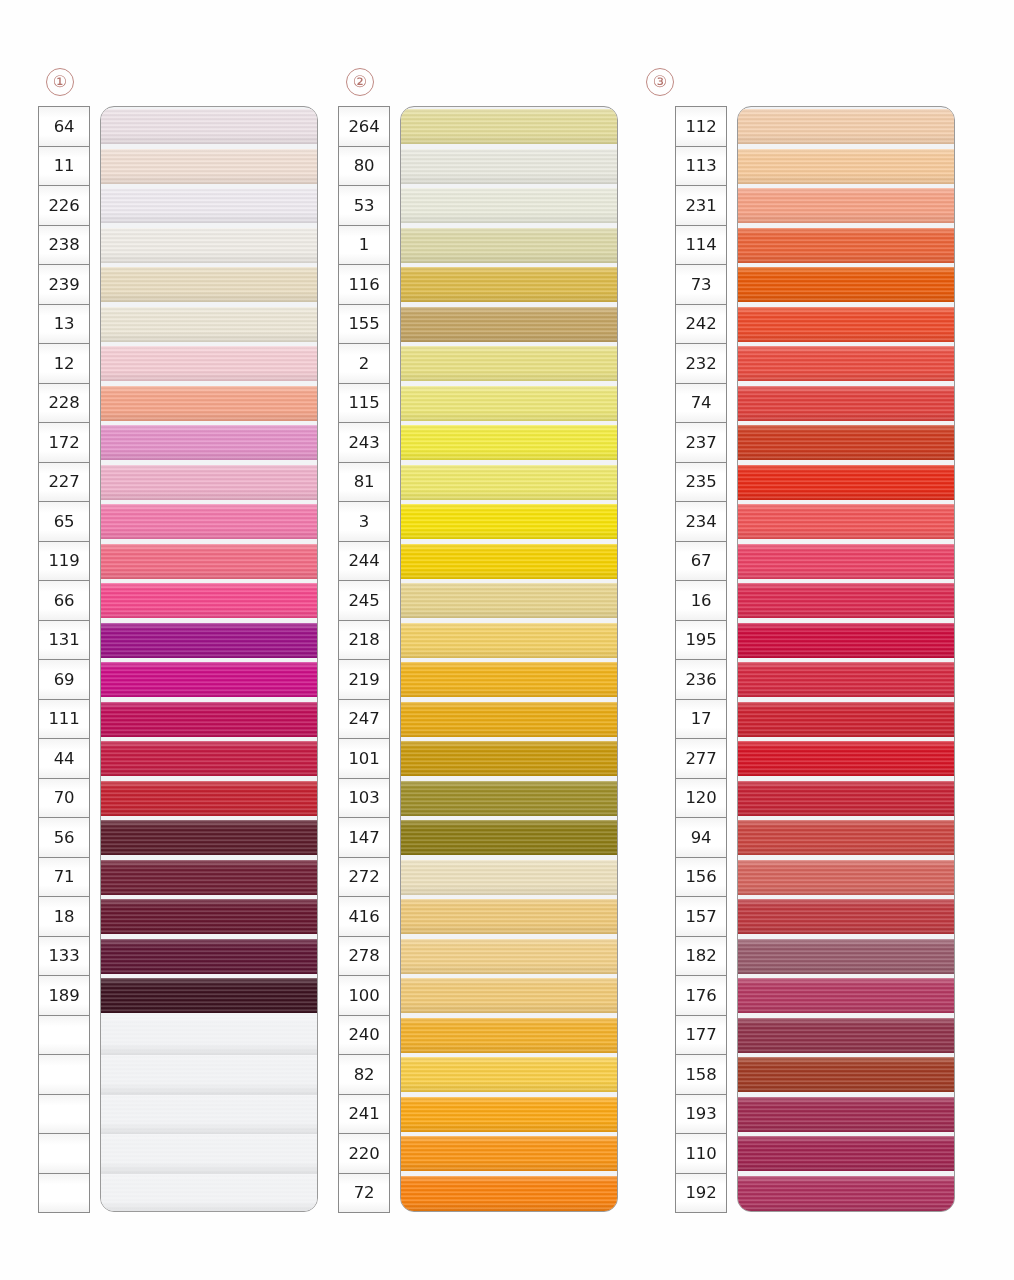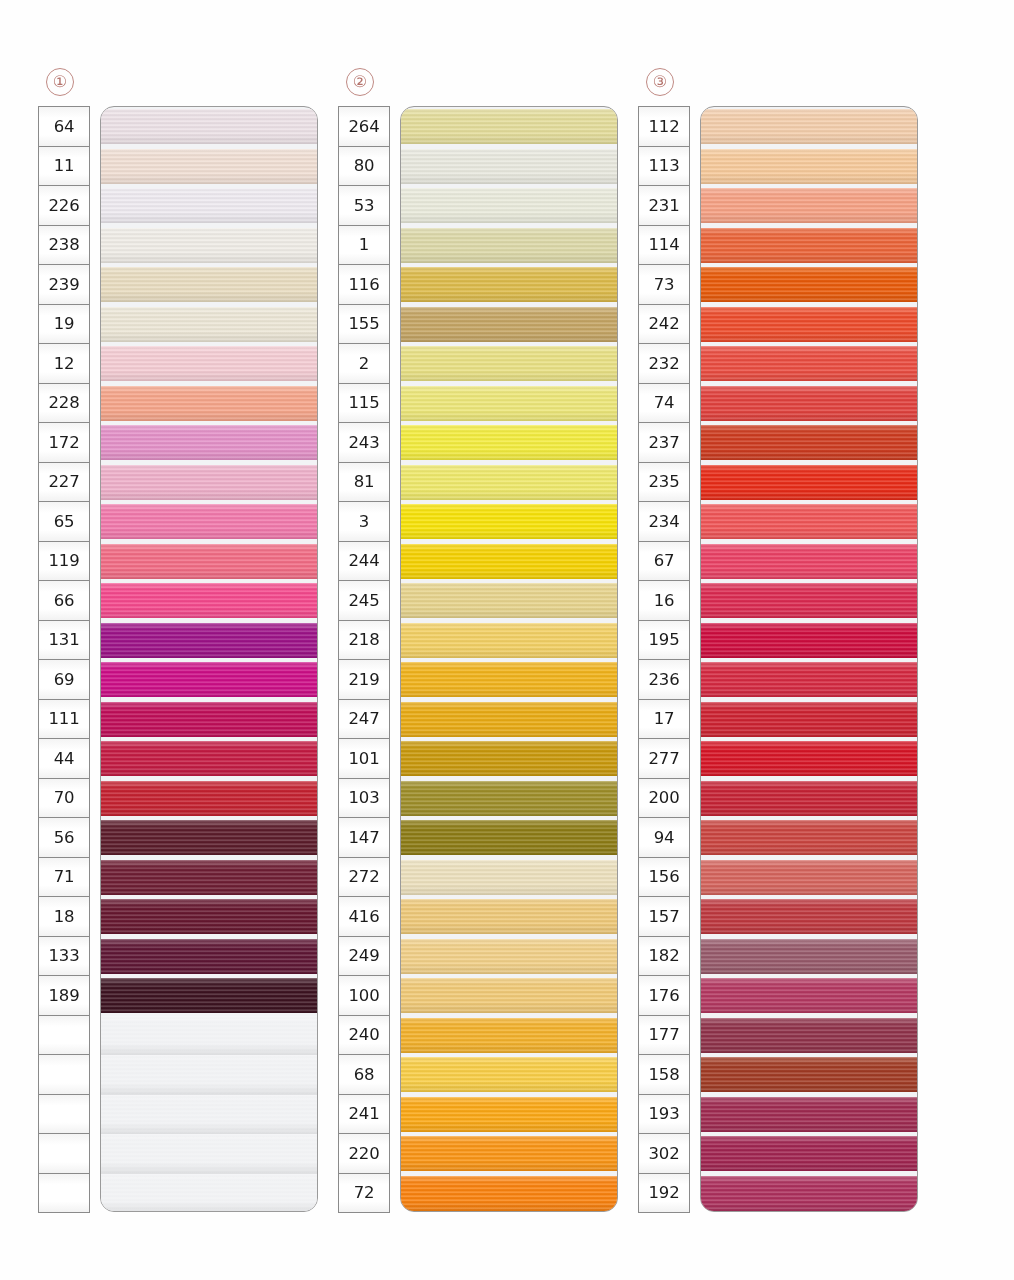--- a/index.html
+++ b/index.html
@@ -146,21 +146,21 @@
       <div class="col-header">
         <div class="circled-number">①</div>
       </div>
       <div class="column-body" style="height: 1106px;">
         <div class="label-stack">
           <div class="label-cell">64</div>
           <div class="label-cell">11</div>
           <div class="label-cell">226</div>
           <div class="label-cell">238</div>
           <div class="label-cell">239</div>
-          <div class="label-cell">19</div>
+          <div class="label-cell">13</div>
           <div class="label-cell">12</div>
           <div class="label-cell">228</div>
           <div class="label-cell">172</div>
           <div class="label-cell">227</div>
           <div class="label-cell">65</div>
           <div class="label-cell">119</div>
           <div class="label-cell">66</div>
           <div class="label-cell">131</div>
           <div class="label-cell">69</div>
           <div class="label-cell">111</div>
@@ -287,24 +287,24 @@
           <div class="label-cell">244</div>
           <div class="label-cell">245</div>
           <div class="label-cell">218</div>
           <div class="label-cell">219</div>
           <div class="label-cell">247</div>
           <div class="label-cell">101</div>
           <div class="label-cell">103</div>
           <div class="label-cell">147</div>
           <div class="label-cell">272</div>
           <div class="label-cell">416</div>
-          <div class="label-cell">249</div>
+          <div class="label-cell">278</div>
           <div class="label-cell">100</div>
           <div class="label-cell">240</div>
-          <div class="label-cell">68</div>
+          <div class="label-cell">82</div>
           <div class="label-cell">241</div>
           <div class="label-cell">220</div>
           <div class="label-cell">72</div>
         </div>
         <div class="thread-card" style="height: 1106px; background: rgb(242, 243, 245);">
           <div class="swatch-area">
             <div class="swatch" style="height: 39.5px;">
               <div class="fill" style="background: rgb(227, 220, 154);"></div>
             </div>
             <div class="swatch" style="height: 39.5px;">
@@ -389,49 +389,49 @@
               <div class="fill" style="background: rgb(249, 129, 13);"></div>
             </div>
           </div>
         </div>
       </div>
     </div>
     <div class="column-group col-3">
       <div class="col-header">
         <div class="circled-number">③</div>
       </div>
-      <div class="column-body" style="height: 1106px;">
+      <div class="column-body" style="height: 1106px; margin-left: 37px;">
         <div class="label-stack">
           <div class="label-cell">112</div>
           <div class="label-cell">113</div>
           <div class="label-cell">231</div>
           <div class="label-cell">114</div>
           <div class="label-cell">73</div>
           <div class="label-cell">242</div>
           <div class="label-cell">232</div>
           <div class="label-cell">74</div>
           <div class="label-cell">237</div>
           <div class="label-cell">235</div>
           <div class="label-cell">234</div>
           <div class="label-cell">67</div>
           <div class="label-cell">16</div>
           <div class="label-cell">195</div>
           <div class="label-cell">236</div>
           <div class="label-cell">17</div>
           <div class="label-cell">277</div>
-          <div class="label-cell">200</div>
+          <div class="label-cell">120</div>
           <div class="label-cell">94</div>
           <div class="label-cell">156</div>
           <div class="label-cell">157</div>
           <div class="label-cell">182</div>
           <div class="label-cell">176</div>
           <div class="label-cell">177</div>
           <div class="label-cell">158</div>
           <div class="label-cell">193</div>
-          <div class="label-cell">302</div>
+          <div class="label-cell">110</div>
           <div class="label-cell">192</div>
         </div>
         <div class="thread-card" style="height: 1106px; background: rgb(242, 243, 245);">
           <div class="swatch-area">
             <div class="swatch" style="height: 39.5px;">
               <div class="fill" style="background: rgb(243, 205, 171);"></div>
             </div>
             <div class="swatch" style="height: 39.5px;">
               <div class="fill" style="background: rgb(246, 201, 154);"></div>
             </div>

